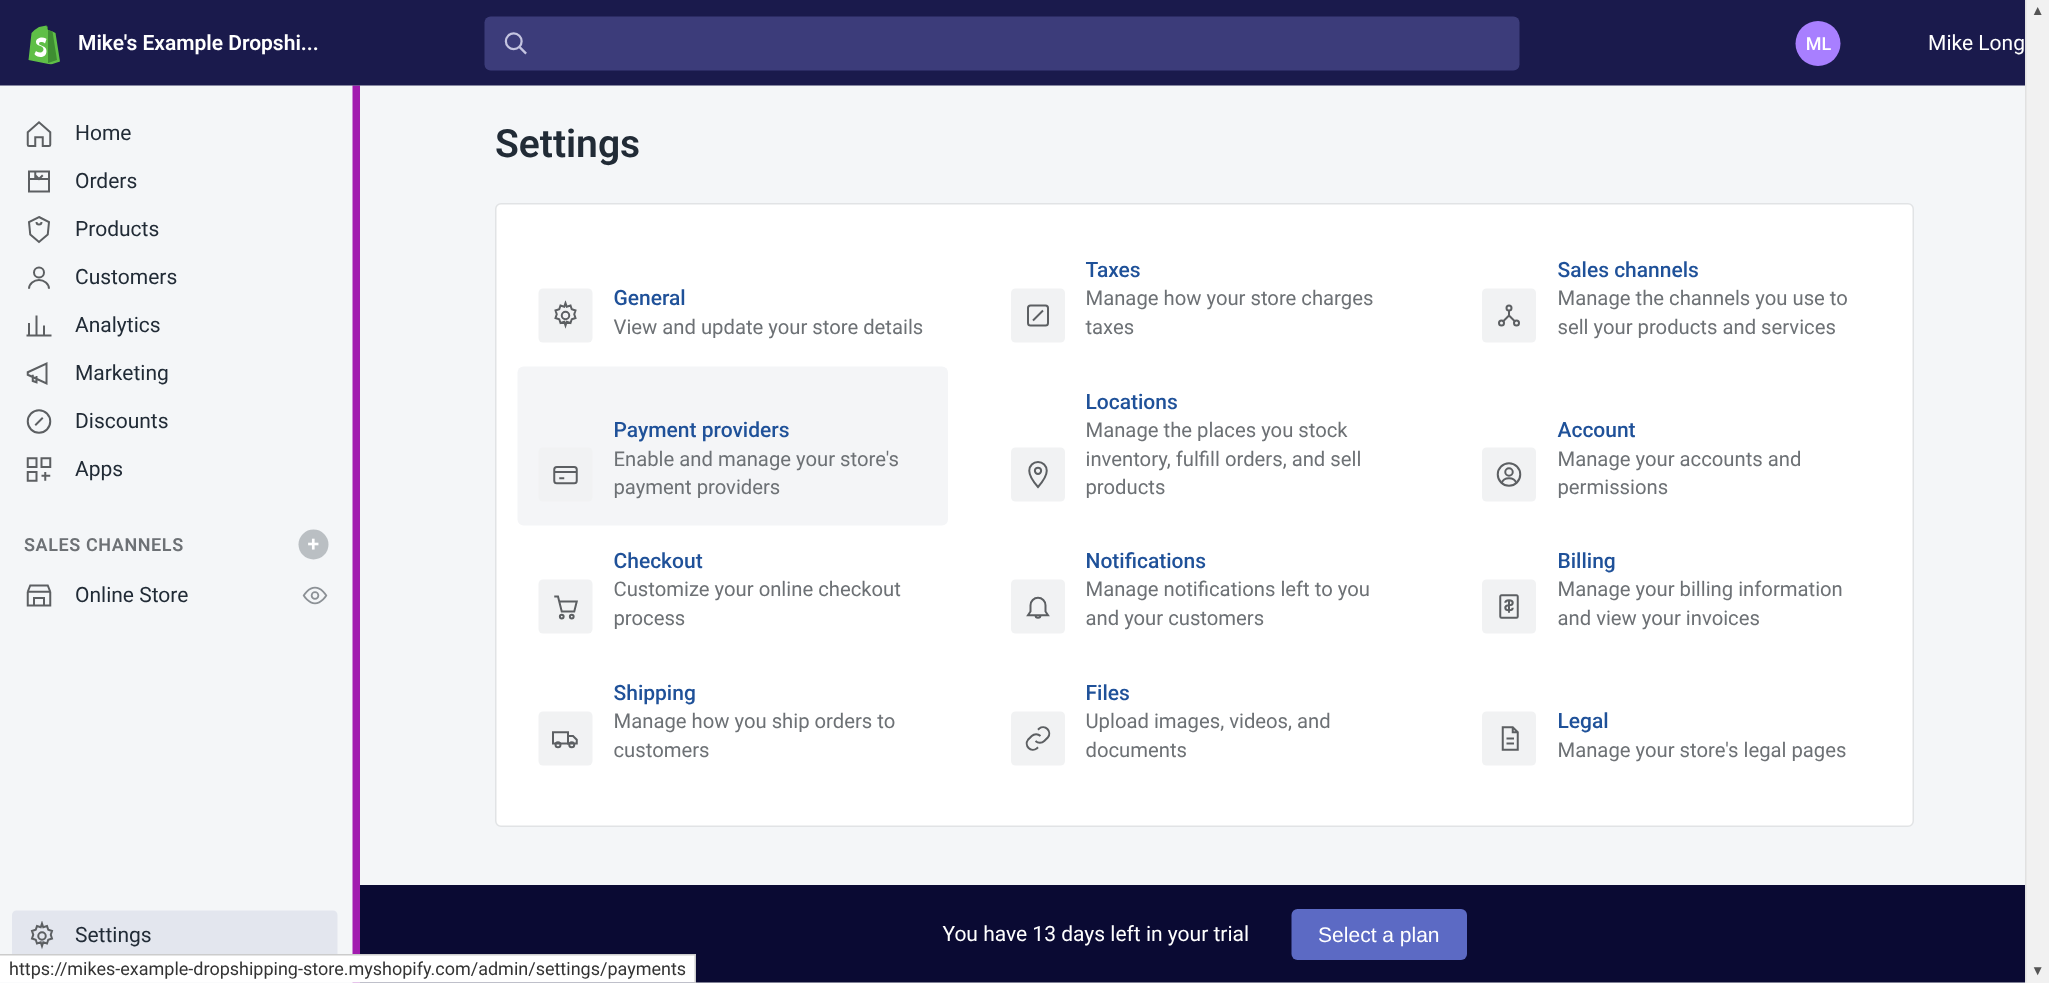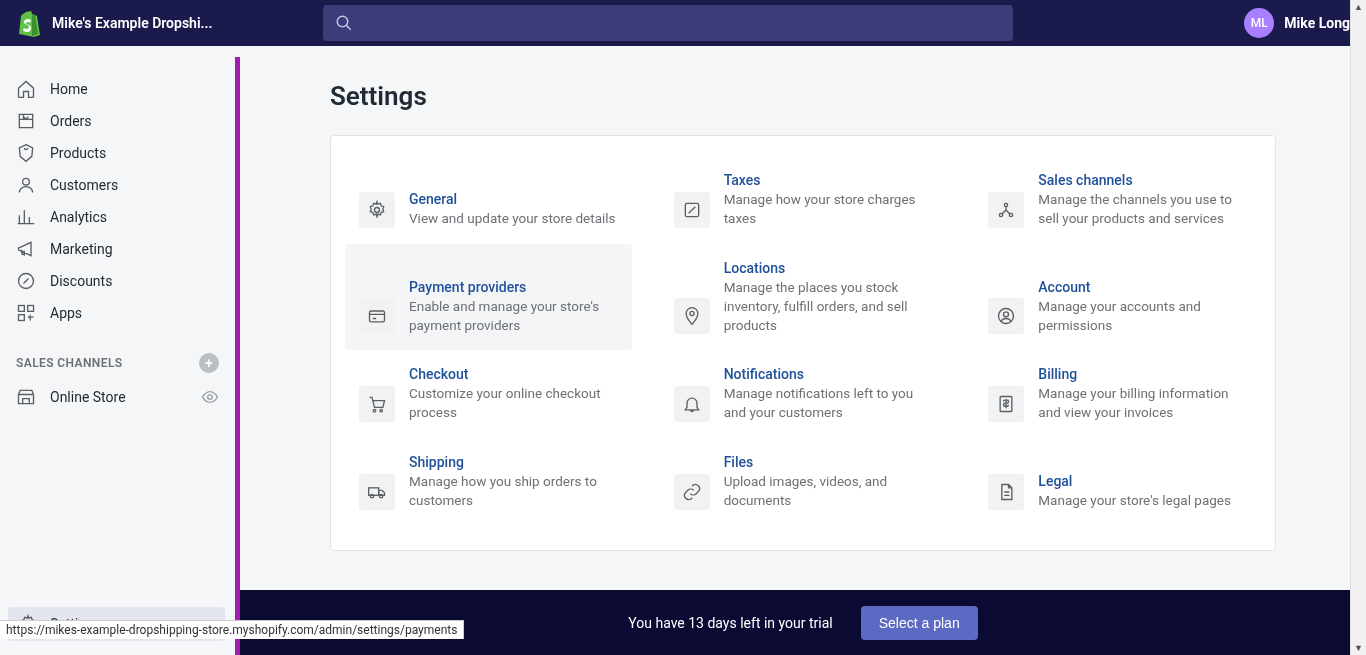--- a/index.html
+++ b/index.html
@@ -1,28 +1,28 @@
 <!DOCTYPE html>
 <html><head>
 <meta charset="utf-8">
 <style>
   * { box-sizing: border-box; margin: 0; padding: 0; }
   body { font-family: -apple-system, BlinkMacSystemFont, "Segoe UI", Roboto, sans-serif; background: #f4f6f8; color: #212b36; width: 1366px; height: 655px; overflow: hidden; position: relative; }
   
   
-  .topbar { position: absolute; top:0; left:0; right:0; height:46px; background:#1a1a4c; display:flex; align-items:center; padding:0 16px; z-index:10; }
+  .topbar { position: absolute; top:0; left:0; right:0; height:57px; background:#1a1a4c; display:flex; align-items:center; padding:0 16px; z-index:10; }
   .topbar .logo { width:24px; height:28px; margin-right:12px; }
   .topbar .storename { color:#fff; font-weight:600; font-size:14px; white-space:nowrap; overflow:hidden; text-overflow:ellipsis; max-width:170px; }
   .topbar .searchwrap { margin-left:110px; flex:0 0 690px; height:36px; background:#3c3c7a; border-radius:4px; display:flex; align-items:center; padding:0 12px; }
   .topbar .searchwrap svg { width:18px; height:18px; fill:#c4c4e0; margin-right:10px; }
   .topbar .searchwrap input { background:transparent; border:none; outline:none; color:#fff; font-size:14px; flex:1; }
   .topbar .searchwrap input::placeholder { color:#c4c4e0; }
   .topbar .right { margin-left:auto; display:flex; align-items:center; gap:10px; }
   .topbar .avatar { width:30px; height:30px; border-radius:50%; background:#a87fff; color:#fff; font-size:12px; font-weight:500; display:flex; align-items:center; justify-content:center; }
-  .topbar .username { color:#fff; font-size:14px; font-weight:700; }
+  .topbar .username { color:#fff; font-size:14px; font-weight:400;margin-left:48px; }
 
   
   .sidebar { position:absolute; top:57px; left:0; bottom:0; width:240px; background:#f4f6f8; border-right:5px solid #a21caf; padding-top:16px; }
   .navitem { display:flex; align-items:center; height:32px; padding:0 16px; font-size:14px; color:#212b36; cursor:pointer; gap:14px; }
   .navitem svg { width:20px; height:20px; fill:none; stroke:#5c5f62; stroke-width:1.6; }
   .section-title { font-size:12px; font-weight:600; color:#6d7175; letter-spacing:.4px; padding:0 16px; margin-top:24px; margin-bottom:8px; display:flex; align-items:center; justify-content:space-between; }
   .section-title .plus { width:20px; height:20px; border-radius:50%; background:#babfc3; display:flex; align-items:center; justify-content:center; color:#fff; font-size:14px; }
   .channel { display:flex; align-items:center; height:32px; padding:0 16px; font-size:14px; color:#212b36; gap:14px; cursor:pointer;justify-content:center; }
   .channel svg.left { width:20px; height:20px; fill:none; stroke:#5c5f62; stroke-width:1.6; }
   .channel .eye { margin-left:auto; width:18px; height:18px; fill:none; stroke:#8c9196; stroke-width:1.6; }
@@ -40,21 +40,21 @@
   .tile .iconbox svg { width:20px; height:20px; fill:none; stroke:#5c5f62; stroke-width:1.6; }
   .tile .text .ttl { color:#1f5199; font-size:14px; font-weight:500; margin-bottom:2px; }
   .tile .text .desc { color:#6d7175; font-size:13.5px; line-height:1.4; }
 
   
   .bottombar { position:absolute; left:240px; right:0; bottom:0; height:65px; background:#0a0a33; color:#fff; display:flex; align-items:center; justify-content:center; gap:28px; }
   .bottombar .msg { font-size:14px; }
   .bottombar button { background:#5c6ac4; border:none; color:#fff; font-size:14px; padding:9px 18px; border-radius:4px; cursor:pointer; }
 
   
-  .statusurl { position:absolute; bottom:16px; left:0; background:#fff; border:1px solid #ccc; border-bottom:none; border-left:none; font-size:12px; padding:2px 6px; color:#333; z-index:30; }
+  .statusurl { position:absolute; bottom:0; left:0; background:#fff; border:1px solid #ccc; border-bottom:none; border-left:none; font-size:12px; padding:2px 6px; color:#333; z-index:30; }
 
   
   .scroll { position:absolute; top:0; right:0; width:16px; height:100%; background:#f1f1f1; border-left:1px solid #e1e1e1; z-index:20; }
   .scroll .up, .scroll .down { position:absolute; left:3px; font-size:9px; color:#555; }
   .scroll .up { top:2px; } .scroll .down { bottom:2px; }
 </style>
 </head>
 <body>
 
 <div class="topbar">

